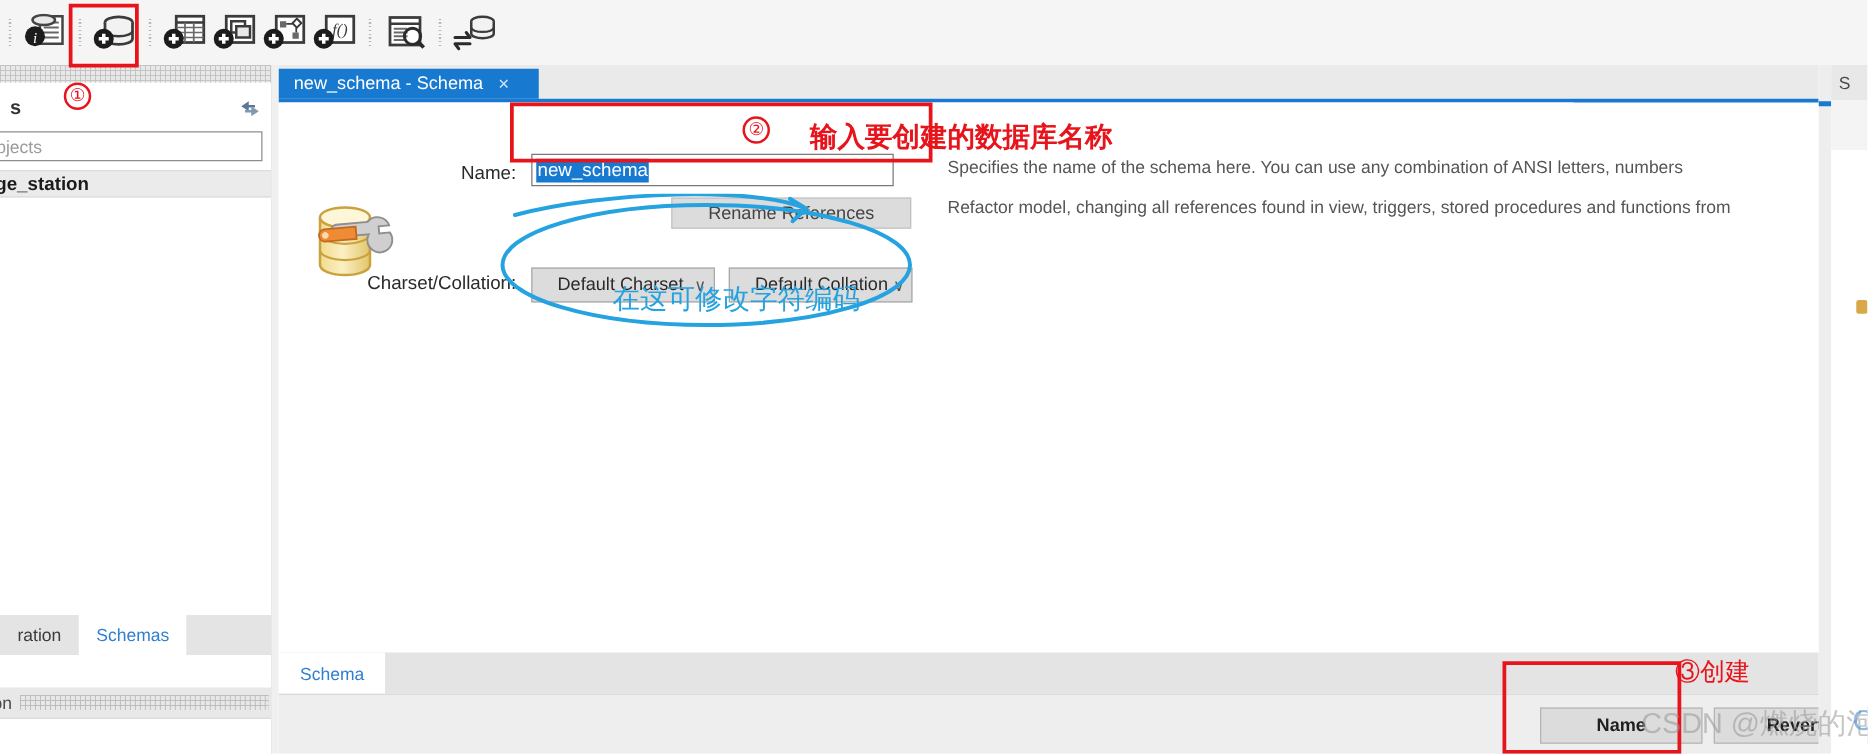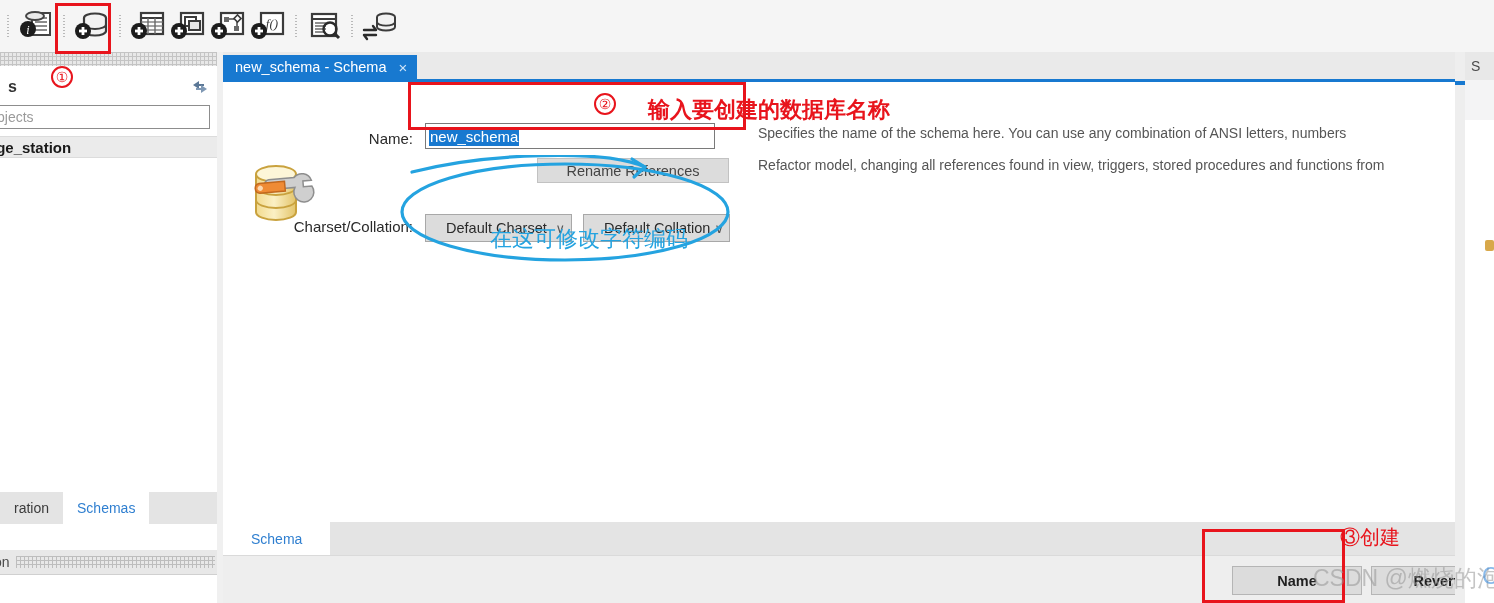--- a/index.html
+++ b/index.html
@@ -123,21 +123,21 @@
   }
   .tabstrip{
     position:absolute;left:0;top:0;width:1232px;height:27px;
     background:#eaeaea;
   }
   .etab{
     position:absolute;left:0;top:3px;height:24px;
     background:#1879d0;
     color:#ffffff;
     display:flex;align-items:center;
-    padding:0 10px 0 12px;
+    padding:0 24px 0 12px;
     font-size:14.5px;
     box-sizing:border-box;
   }
   .etab .close{
     margin-left:12px;color:#cfe4f7;font-size:15px;line-height:1;
   }
   .tab-underline{
     position:absolute;left:0;top:27px;width:1232px;height:3px;background:#1879d0;
   }
 
@@ -192,21 +192,21 @@
   .help-2{left:535px;top:75px;}
   .help-3{left:535px;top:136px;}
 
   
   .ed-tabs{
     position:absolute;left:0;top:470px;width:1232px;height:33px;
     background:#e4e4e4;display:flex;align-items:stretch;
   }
   .ed-tab{
     display:flex;align-items:center;justify-content:center;
-    padding:0 28px;font-size:14px;color:#3b3b3b;box-sizing:border-box;
+    padding:0 17px;font-size:14px;color:#3b3b3b;box-sizing:border-box;
   }
   .ed-tab.active{background:#ffffff;color:#2f7fd0;}
   .ed-actionbar{
     position:absolute;left:0;top:503px;width:1232px;height:48px;
     background:#eeeeee;
     border-top:1px solid #dadada;
   }
   .btn{
     position:absolute;top:10px;height:29px;width:130px;
     background:#dcdcdc;border:1px solid #b5b5b5;

